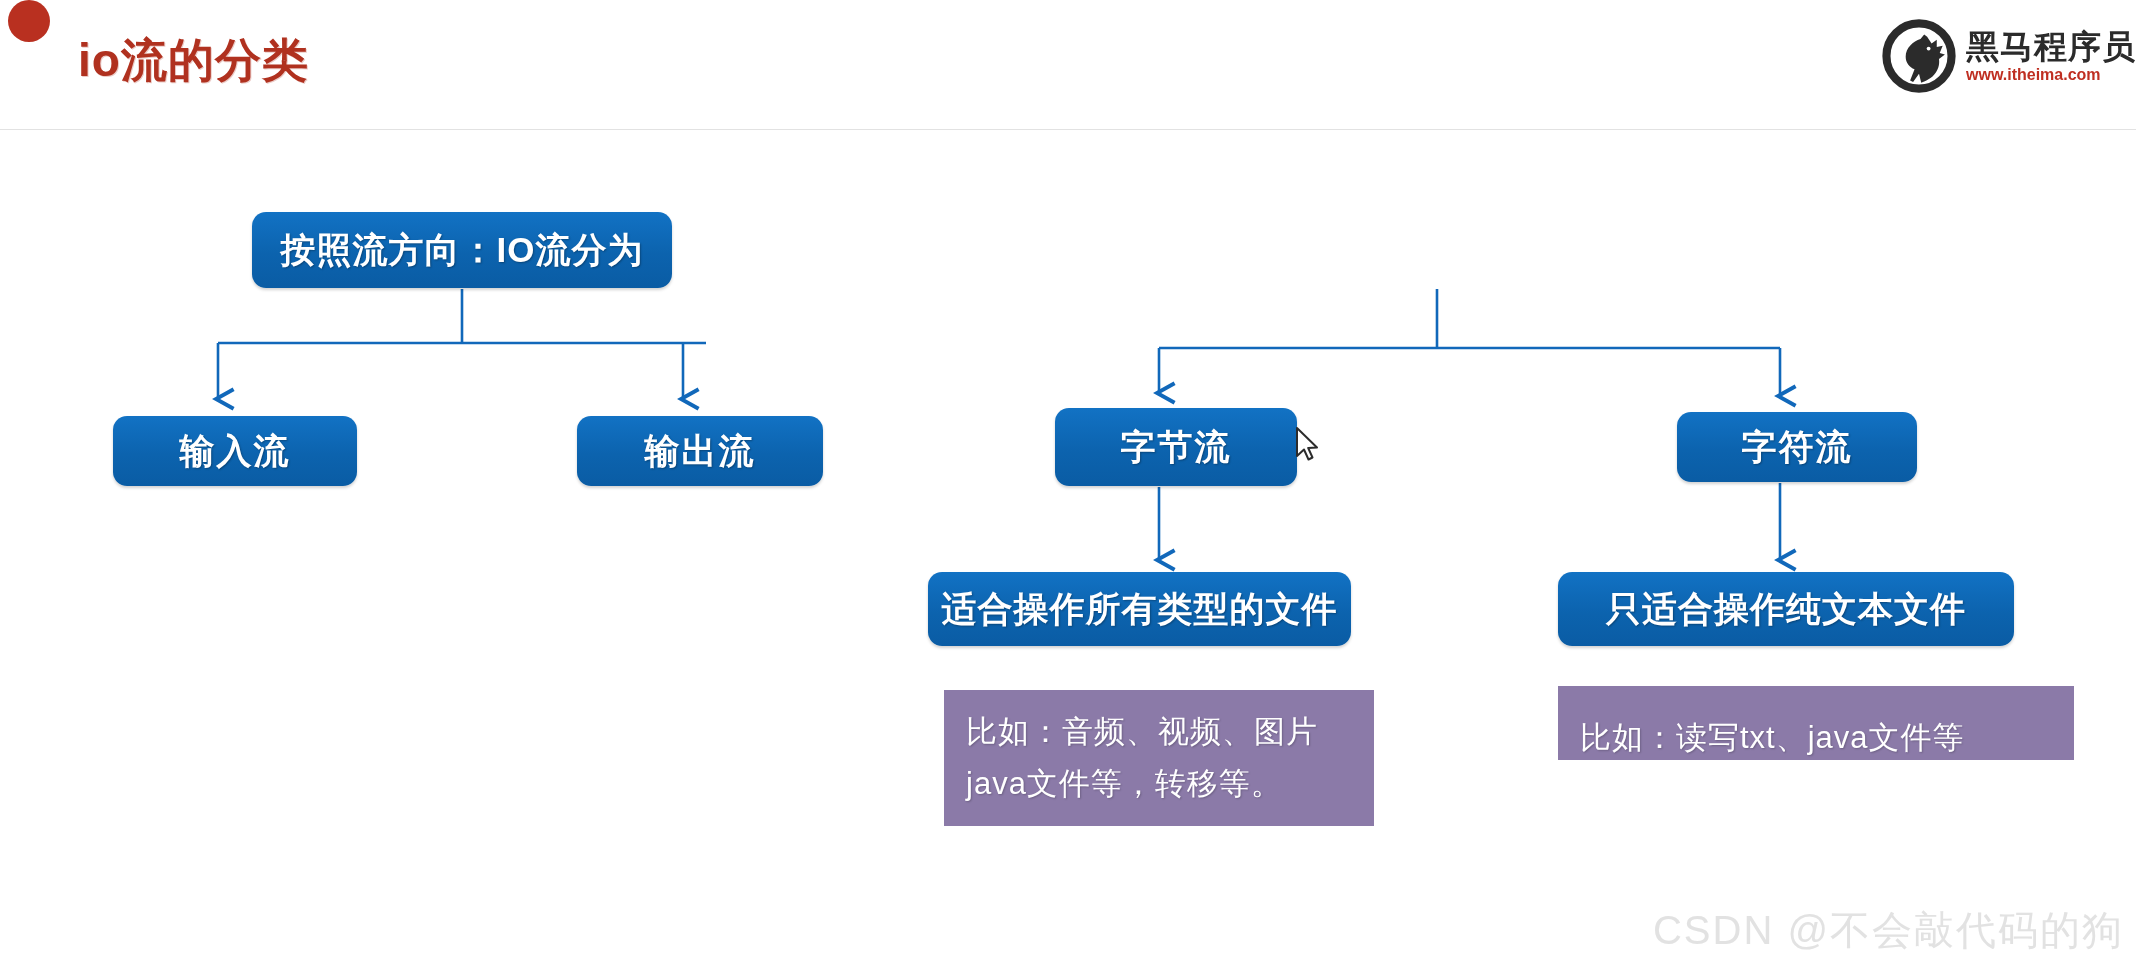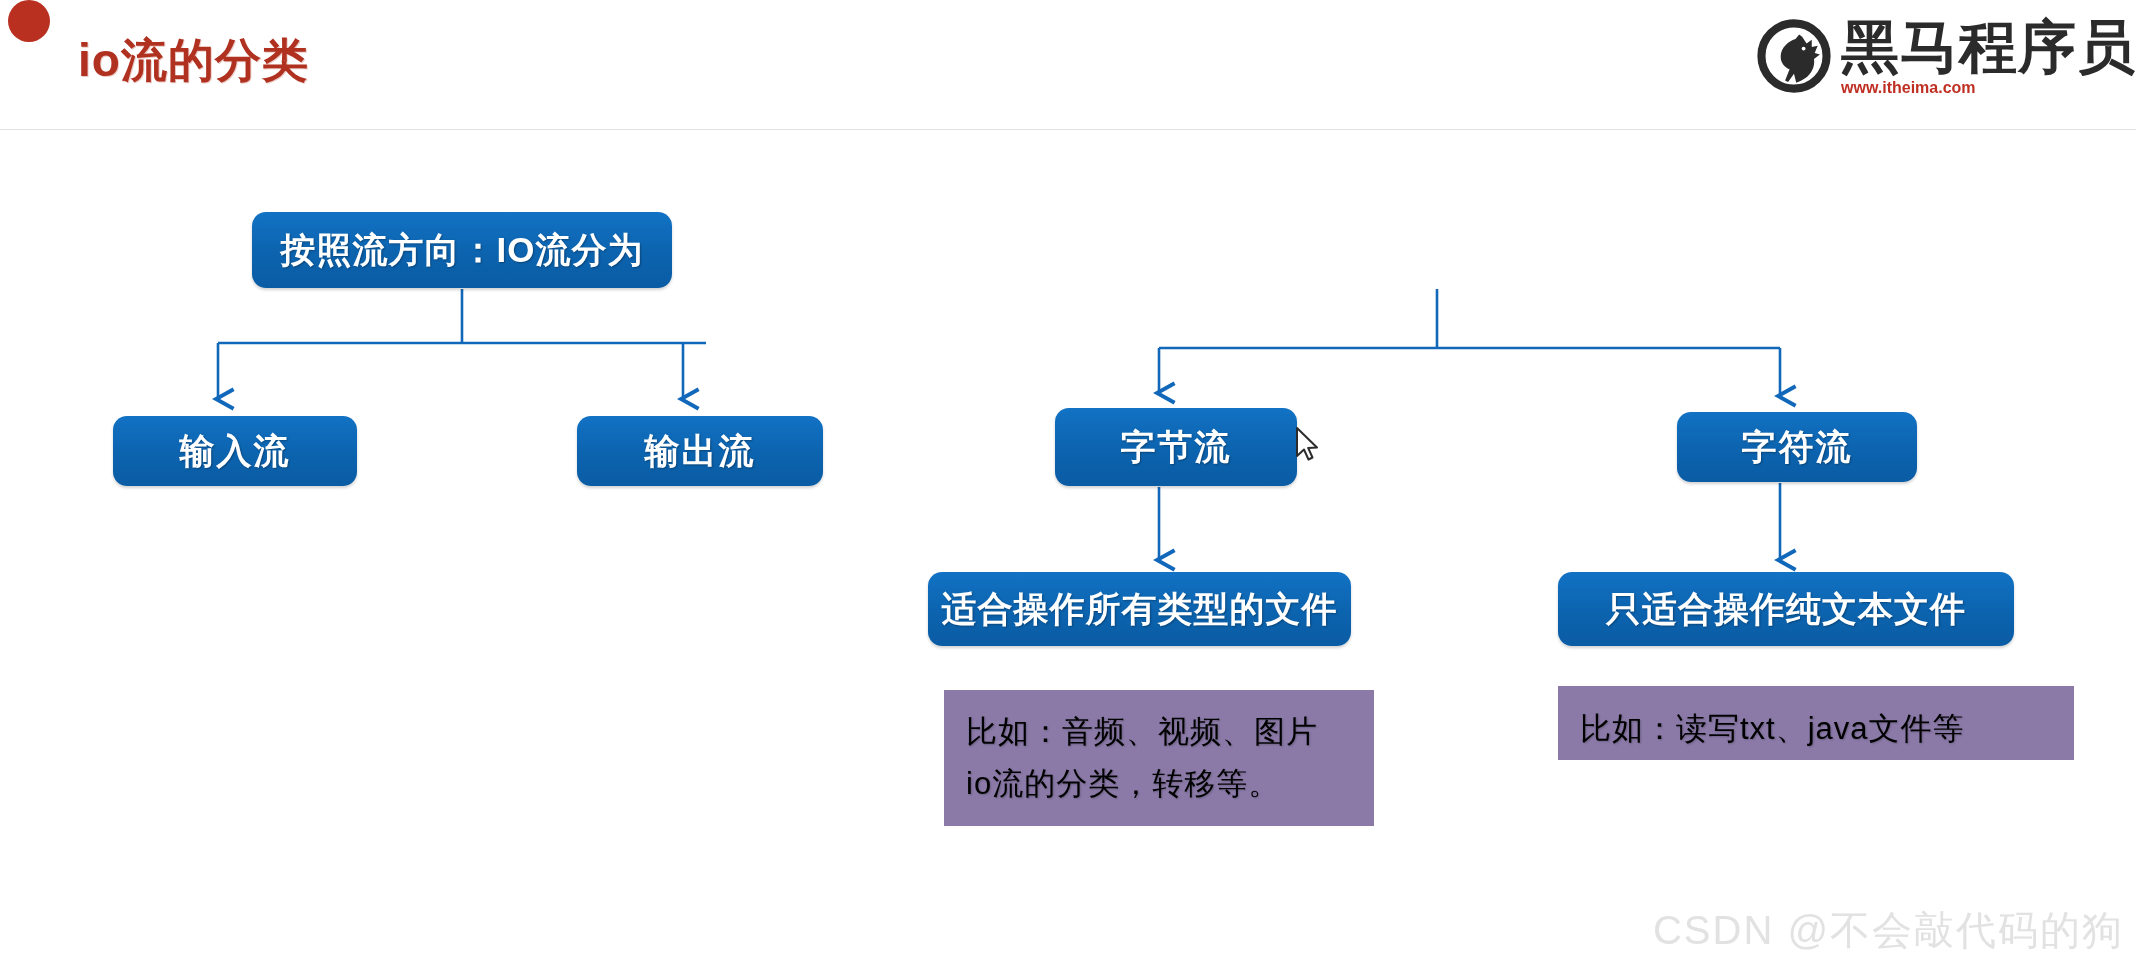--- a/index.html
+++ b/index.html
@@ -67,21 +67,21 @@
     height: 74px;
     flex: 0 0 auto;
   }
   #brand-text-block {
     display: flex;
     flex-direction: column;
     justify-content: center;
     padding-top: 2px;
   }
   #brand-name {
-    font-size: 58px;
+    font-size: 33px;
     font-weight: 700;
     color: #2b2b2b;
     line-height: 1.02;
     letter-spacing: 1px;
     white-space: nowrap;
   }
   #brand-url {
     font-size: 16px;
     font-weight: 700;
     color: #bf2f22;
@@ -136,31 +136,31 @@
   #node-byte-stream    { left: 1038px; top: 408px; width: 242px; height: 78px; }
   #node-char-stream    { left: 1660px; top: 412px; width: 240px; height: 70px; }
   #node-byte-desc      { left: 928px;  top: 572px; width: 423px; height: 74px; }
   #node-char-desc      { left: 1558px; top: 572px; width: 456px; height: 74px; }
 
   
   .note {
     position: absolute;
     box-sizing: border-box;
     background: #8b7aa8;
-    color: #000000;
+    color: #ffffff;
     font-size: 31px;
     font-weight: 400;
     letter-spacing: 1px;
     line-height: 52px;
     padding: 16px 22px 14px 22px;
     text-shadow: 1px 1px 2px rgba(0,0,0,.22);
   }
   #note-byte  { left: 944px;  top: 690px; width: 430px; height: 136px; }
   #note-char  { left: 1558px; top: 686px; width: 516px; height: 74px;
-                padding-top: 16px; line-height: 54px; }
+                padding-top: 25px; line-height: 54px; }
   .note-line { display: block; }
 
   
   #mouse-cursor {
     position: absolute;
     left: 1294px;
     top: 426px;
     width: 26px;
     height: 38px;
     pointer-events: none;
@@ -241,21 +241,21 @@
   <div class="node lvl2" id="node-byte-stream">字节流</div>
 
   <div class="node lvl2" id="node-char-stream">字符流</div>
 
   <div class="node lvl3" id="node-byte-desc">适合操作所有类型的文件</div>
 
   <div class="node lvl3" id="node-char-desc">只适合操作纯文本文件</div>
 
   <div class="note" id="note-byte">
     <span class="note-line">比如：音频、视频、图片</span>
-    <span class="note-line">io流的分类，转移等。</span>
+    <span class="note-line">java文件等，转移等。</span>
   </div>
 
   <div class="note" id="note-char">
     <span class="note-line">比如：读写txt、java文件等</span>
   </div>
 </div>
 
 <svg id="mouse-cursor" viewBox="0 0 26 38">
   <path d="M3 2 L3 30 L10 23.5 L14.5 33.5 L18.5 31.5 L14.2 22 L23 21.5 Z" fill="#ffffff" stroke="#2c2c2c" stroke-width="2" stroke-linejoin="round"></path>
 </svg>

